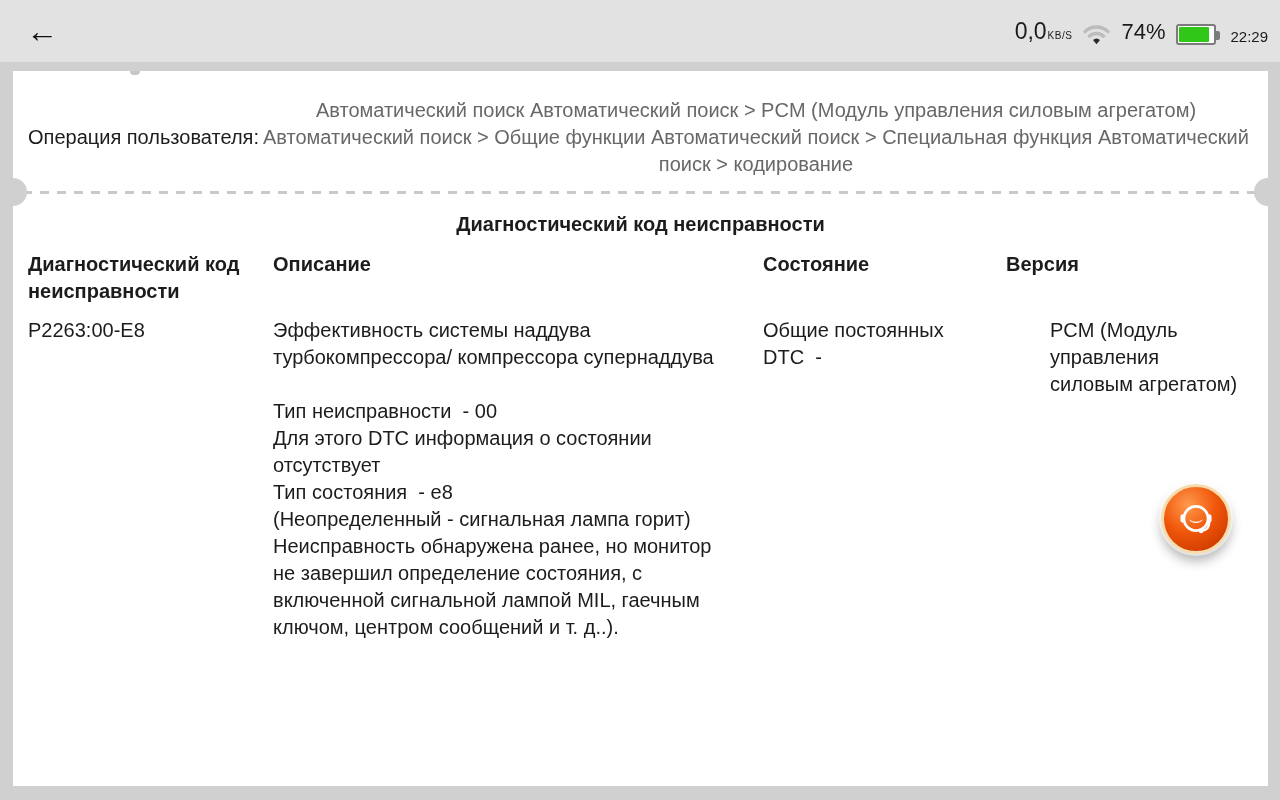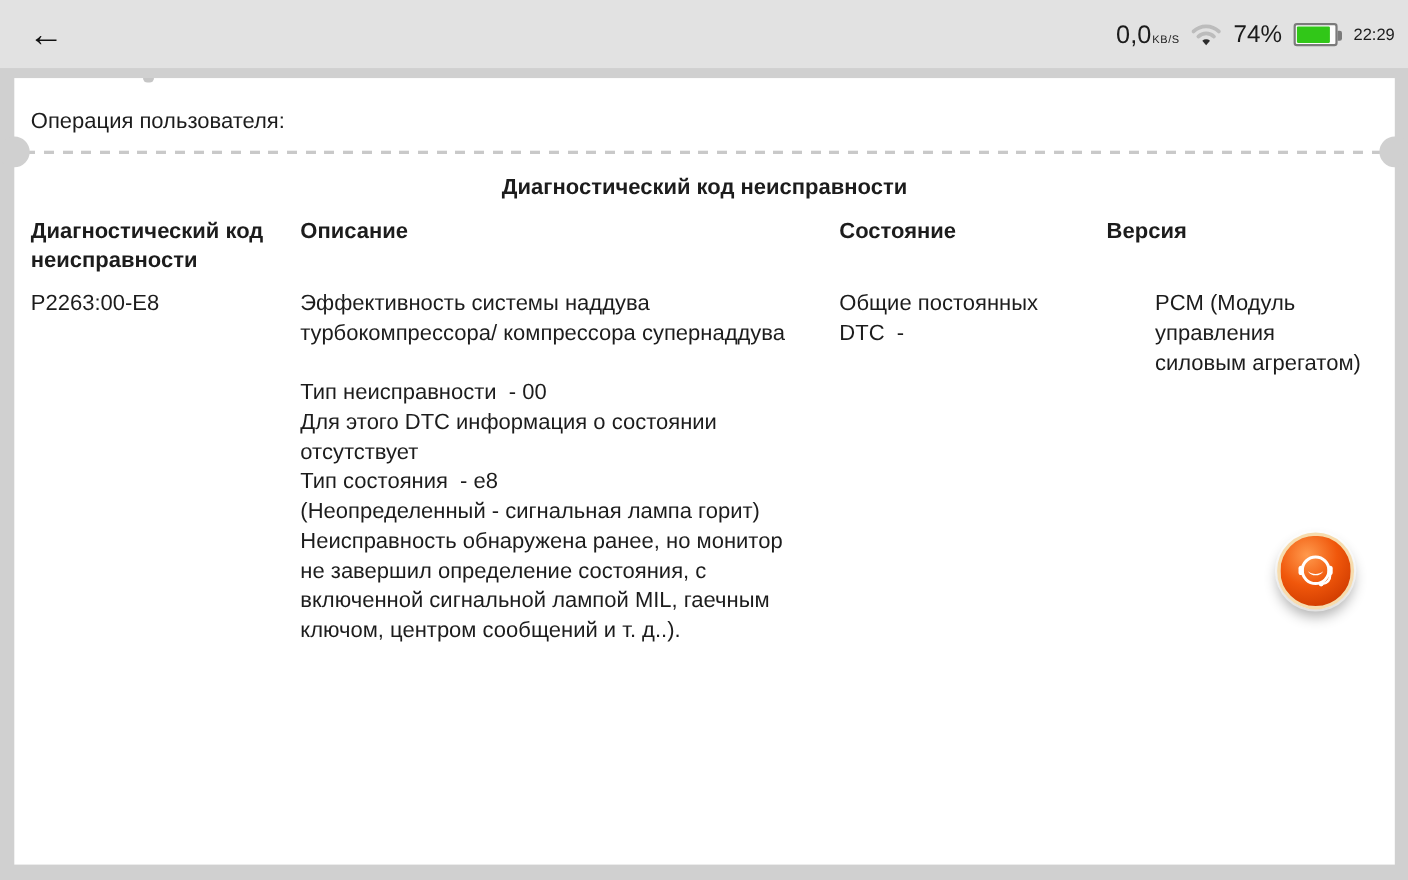--- a/index.html
+++ b/index.html
@@ -19,21 +19,21 @@
     display: flex; align-items: center;
     padding: 0 12px;
   }
   .back-btn {
     background: none; border: none; cursor: pointer;
     font-size: 32px; font-weight: bold; color: #111;
     line-height: 1; margin-left: 8px; padding: 2px 6px;
     font-family: "Liberation Sans", sans-serif;
   }
   .sb-right {
-    margin-left: auto; display: flex; align-items: center; gap: 11px;
+    margin-left: auto; display: flex; align-items: flex-end; gap: 11px;
     font-size: 22px; color: #1b1b1b;
   }
   .net-speed { display: flex; align-items: baseline; font-size: 23px; }
   .net-speed .unit { font-size: 10px; text-transform: uppercase; letter-spacing: .5px; margin-left: 1px; }
   .wifi { width: 27px; height: 22px; display: block; }
   .battery {
     position: relative; width: 40px; height: 21px;
     border: 2px solid #7b7b7b; border-radius: 3px;
     background: #fdfdfd; display: inline-block;
   }
@@ -131,20 +131,21 @@
 </div>
 
 <div class="page">
   <div class="card">
     <span class="remnant"></span>
 
 
 
     <div class="info-row op">
       <span class="info-label">Операция пользователя:</span>
+      <span class="info-value">Автоматический поиск Автоматический поиск &gt; PCM (Модуль управления силовым агрегатом) Автоматический поиск &gt; Общие функции Автоматический поиск &gt; Специальная функция Автоматический поиск &gt; кодирование</span>
     </div>
 
     <div class="divider-wrap">
       <span class="dash-line"></span>
       <span class="notch left"></span>
       <span class="notch right"></span>
     </div>
 
     <div class="section-title">Диагностический код неисправности</div>
 

